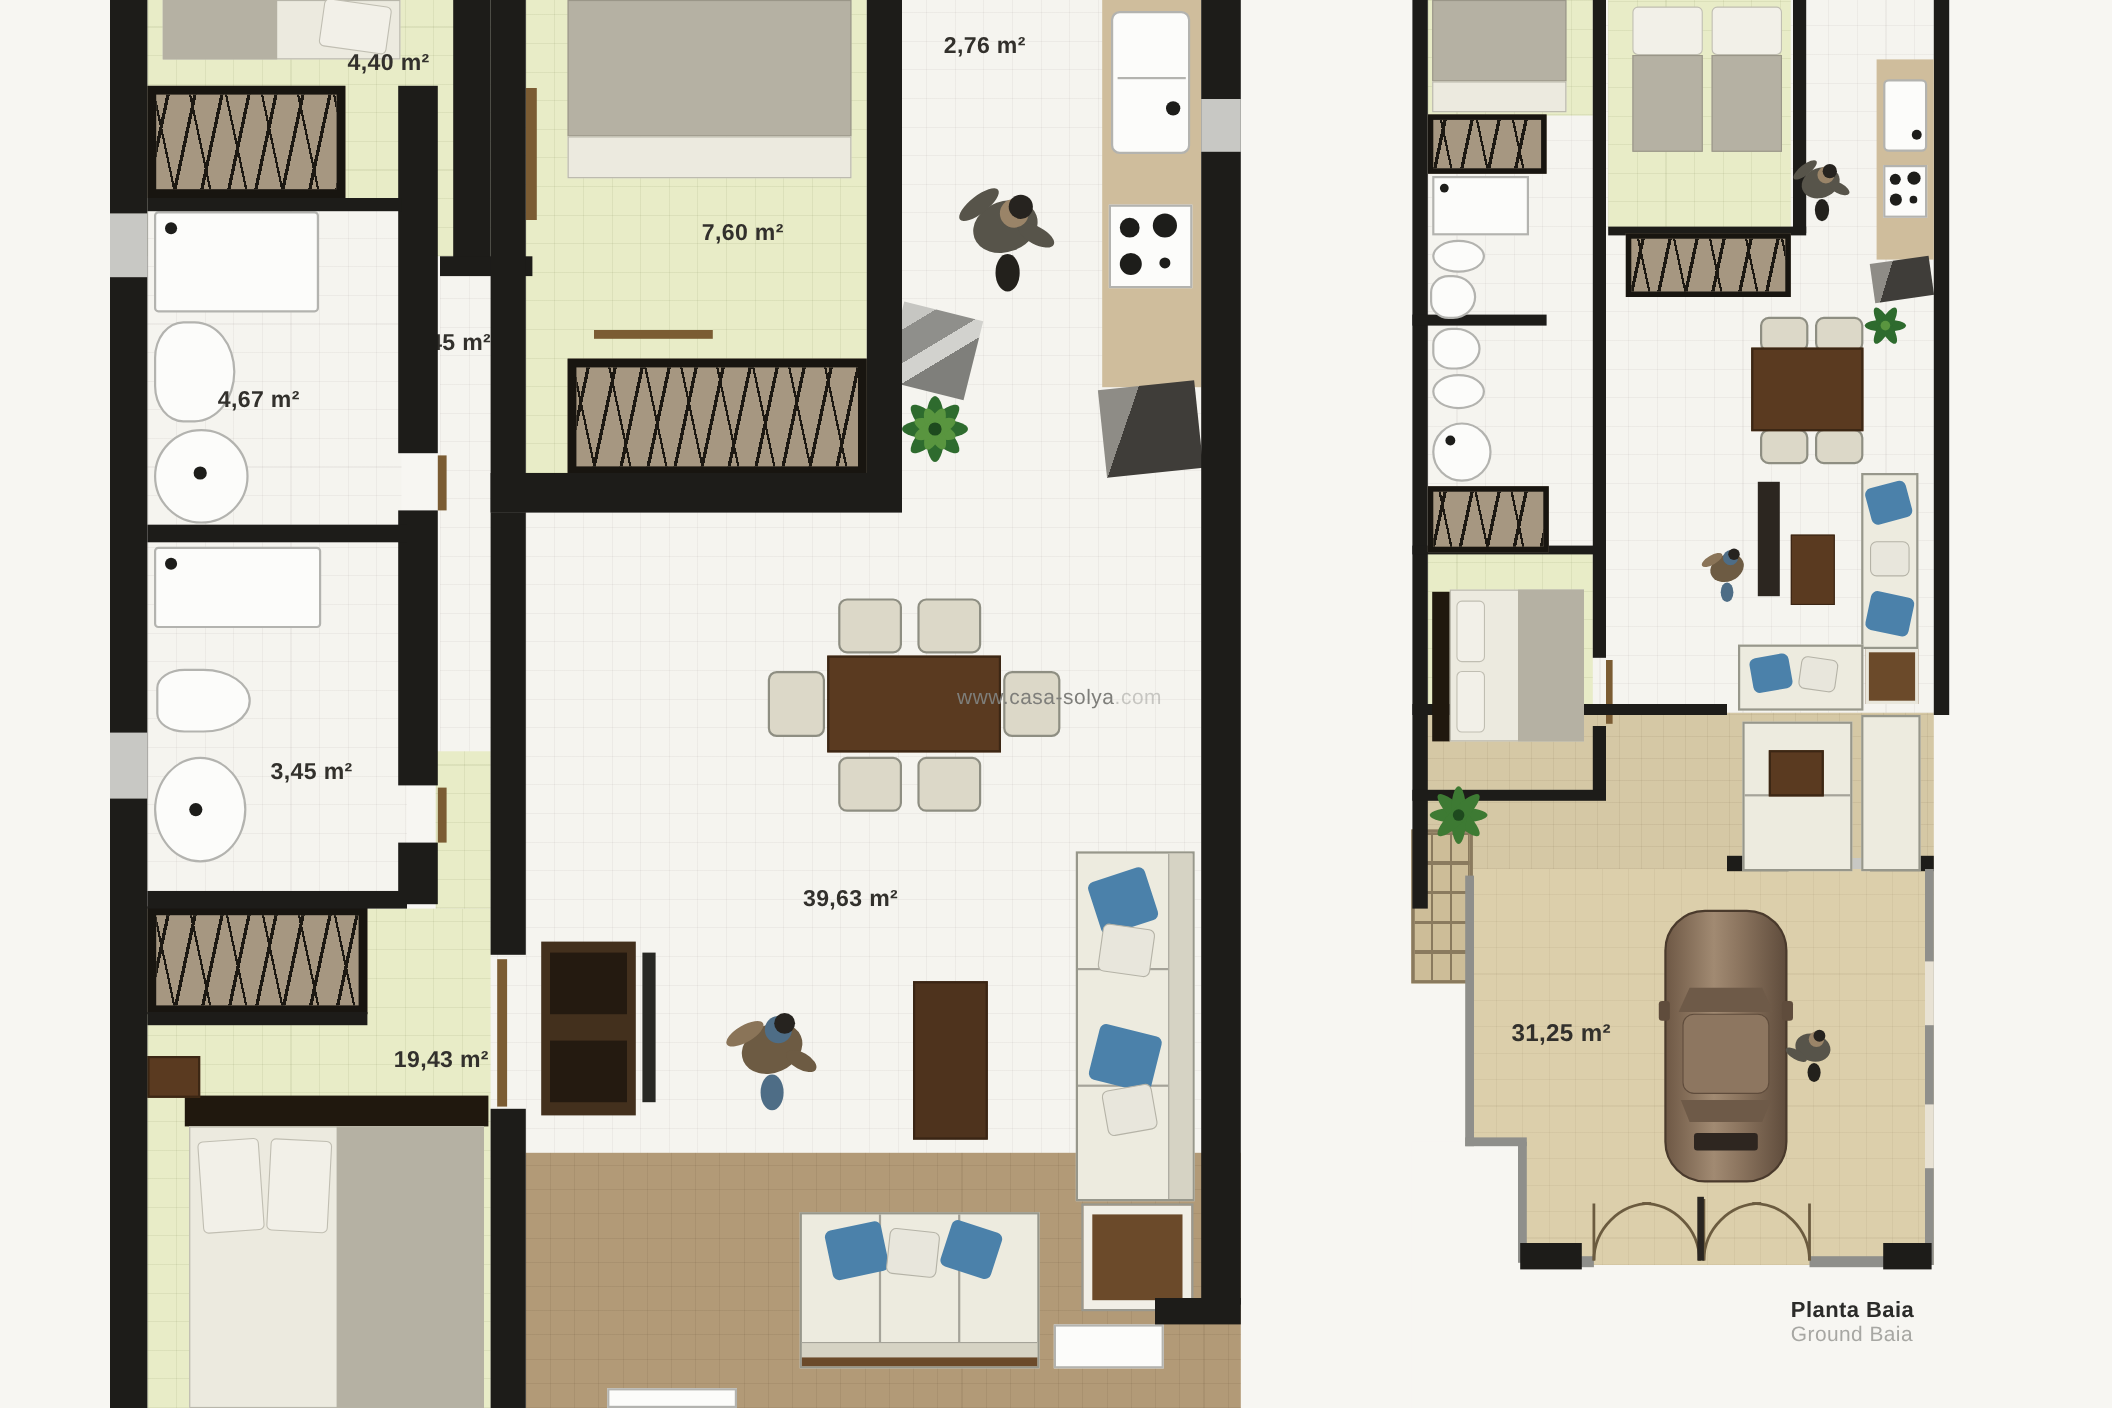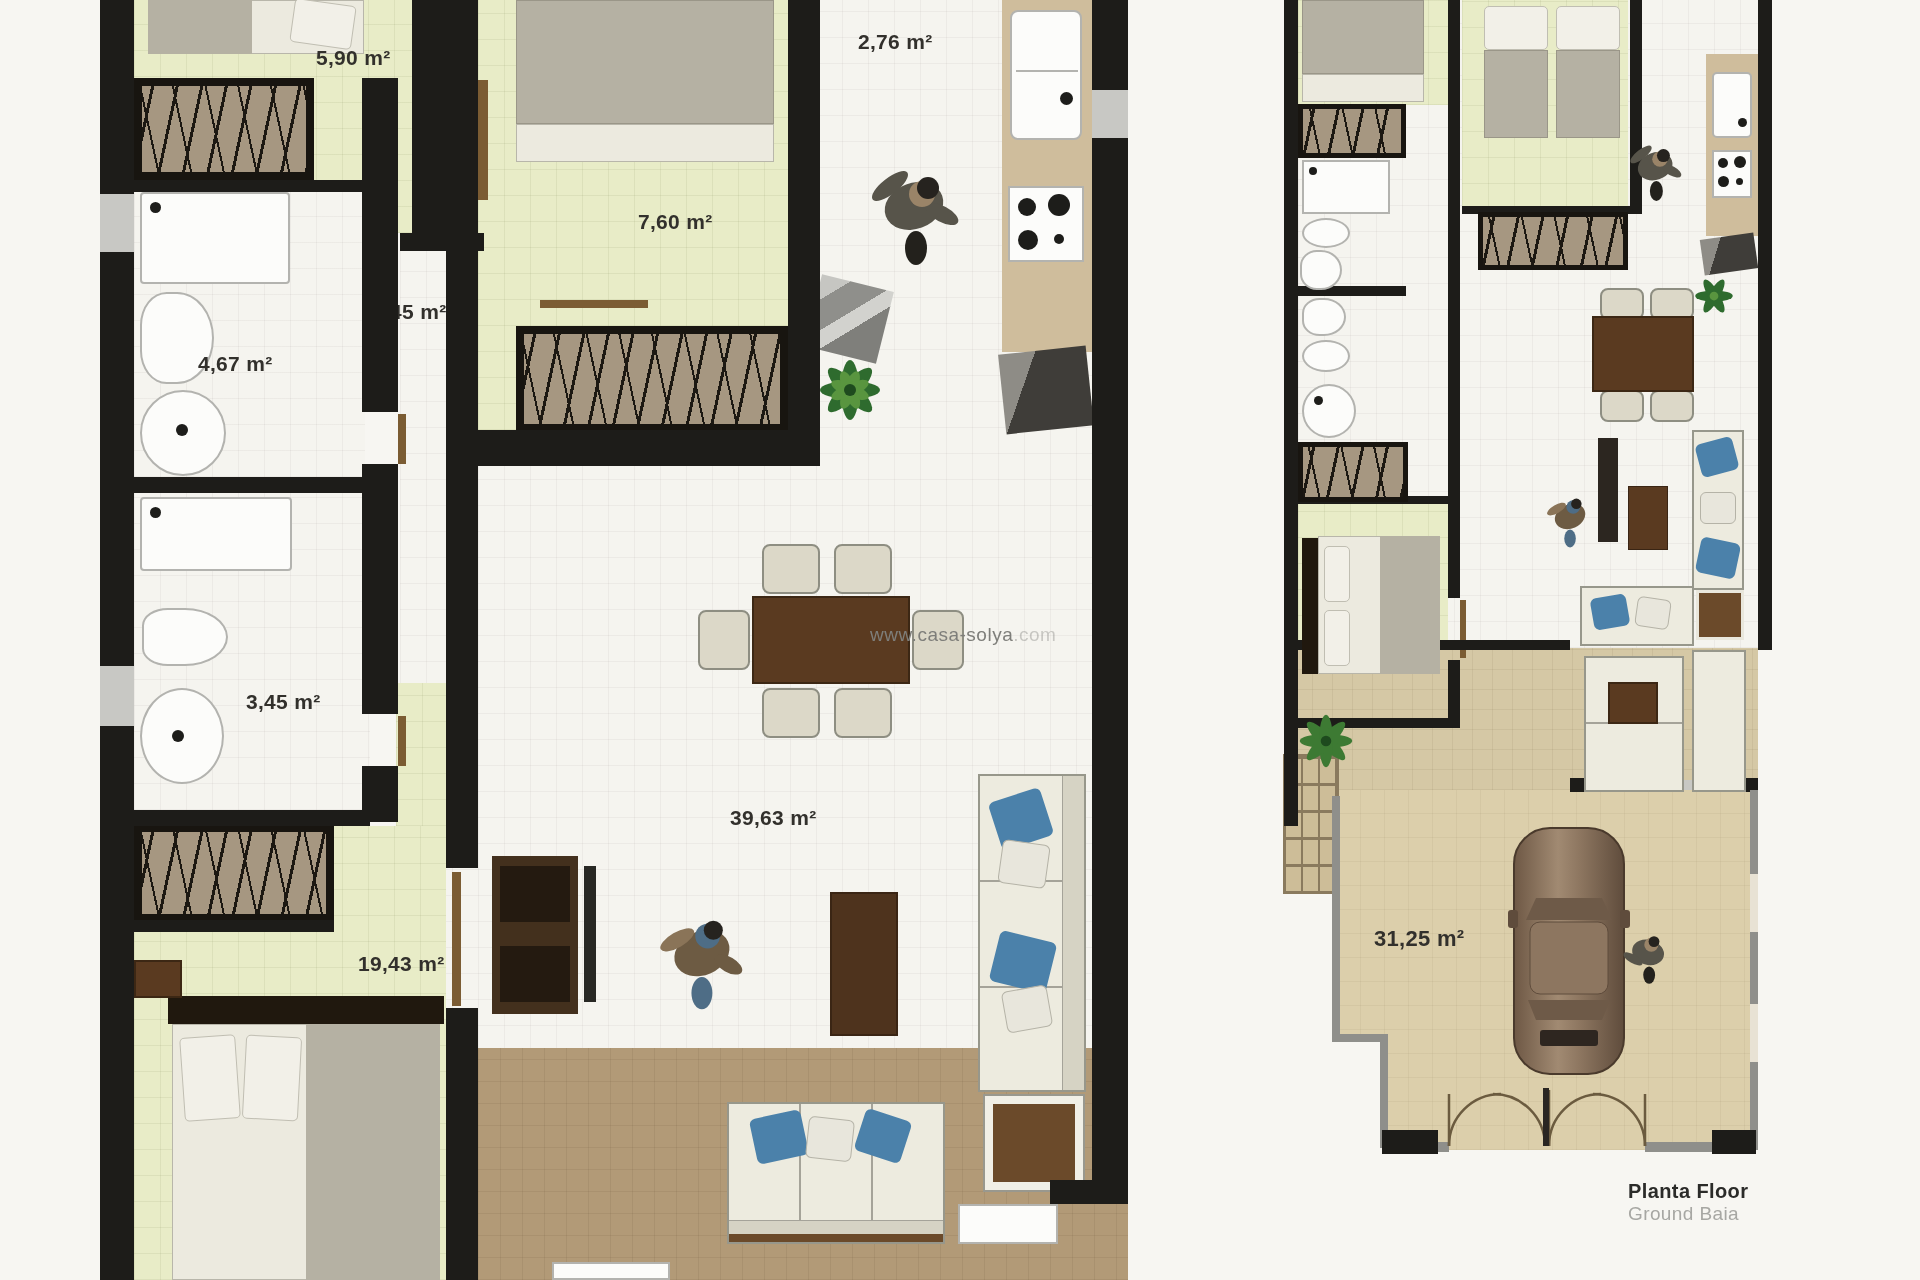--- a/index.html
+++ b/index.html
@@ -221,23 +221,23 @@
       <svg width="96" height="116" viewBox="0 0 100 122">
         <ellipse cx="52" cy="58" rx="30" ry="23" fill="#6d5b43" transform="rotate(-24 52 58)"></ellipse>
         <ellipse cx="26" cy="44" rx="20" ry="8" fill="#8a7458" transform="rotate(-30 26 44)"></ellipse>
         <ellipse cx="80" cy="70" rx="16" ry="8" fill="#6d5b43" transform="rotate(30 80 70)"></ellipse>
         <ellipse cx="52" cy="100" rx="11" ry="17" fill="#4e6d86"></ellipse>
         <circle cx="58" cy="40" r="13" fill="#4e6d86"></circle>
         <circle cx="64" cy="34" r="10" fill="#26231f"></circle>
         </svg>
     </div>
 
-    <div class="lbl" style="left:316px;top:46px">5,90 m²</div>
+    <div class="lbl" style="left:316px;top:46px">4,40 m²</div>
     <div class="lbl" style="left:858px;top:30px">2,76 m²</div>
-    <div class="lbl" style="left:638px;top:210px">7,60 m²</div>
+    <div class="lbl" style="left:638px;top:200px">7,60 m²</div>
     <div class="lbl" style="left:198px;top:352px">4,67 m²</div>
     <div class="lbl" style="left:246px;top:690px">3,45 m²</div>
     <div class="lbl" style="left:730px;top:806px">39,63 m²</div>
     <div class="lbl" style="left:358px;top:952px">19,43 m²</div>
   </div>
 
   <div>
 
     <div class="a fw" style="left:1298px;top:0;width:460px;height:648px"></div>
     <div class="a fg" style="left:1298px;top:0;width:150px;height:105px"></div>
@@ -423,21 +423,21 @@
       <svg width="54" height="68" viewBox="0 0 100 122">
         <ellipse cx="52" cy="58" rx="30" ry="23" fill="#57544a" transform="rotate(16 52 58)"></ellipse>
         <ellipse cx="24" cy="70" rx="20" ry="8" fill="#57544a" transform="rotate(30 24 70)"></ellipse>
         <ellipse cx="54" cy="100" rx="11" ry="16" fill="#23211c"></ellipse>
         <circle cx="58" cy="44" r="13" fill="#9a8468"></circle>
           <circle cx="63" cy="38" r="10" fill="#26231f"></circle>
         </svg></div>
 
     <div class="lbl" style="left:1374px;top:926px;font-size:22px">31,25 m²</div>
     <div class="a" style="left:1628px;top:1180px">
-      <div class="caption-title">Planta Floor</div>
+      <div class="caption-title">Planta Baia</div>
       <div class="caption-sub">Ground Baia</div>
     </div>
   </div>
 
   <div class="wm">
     <span>www.casa-solya</span><span class="faint">.com</span>
   </div>
 
 </div>
 

